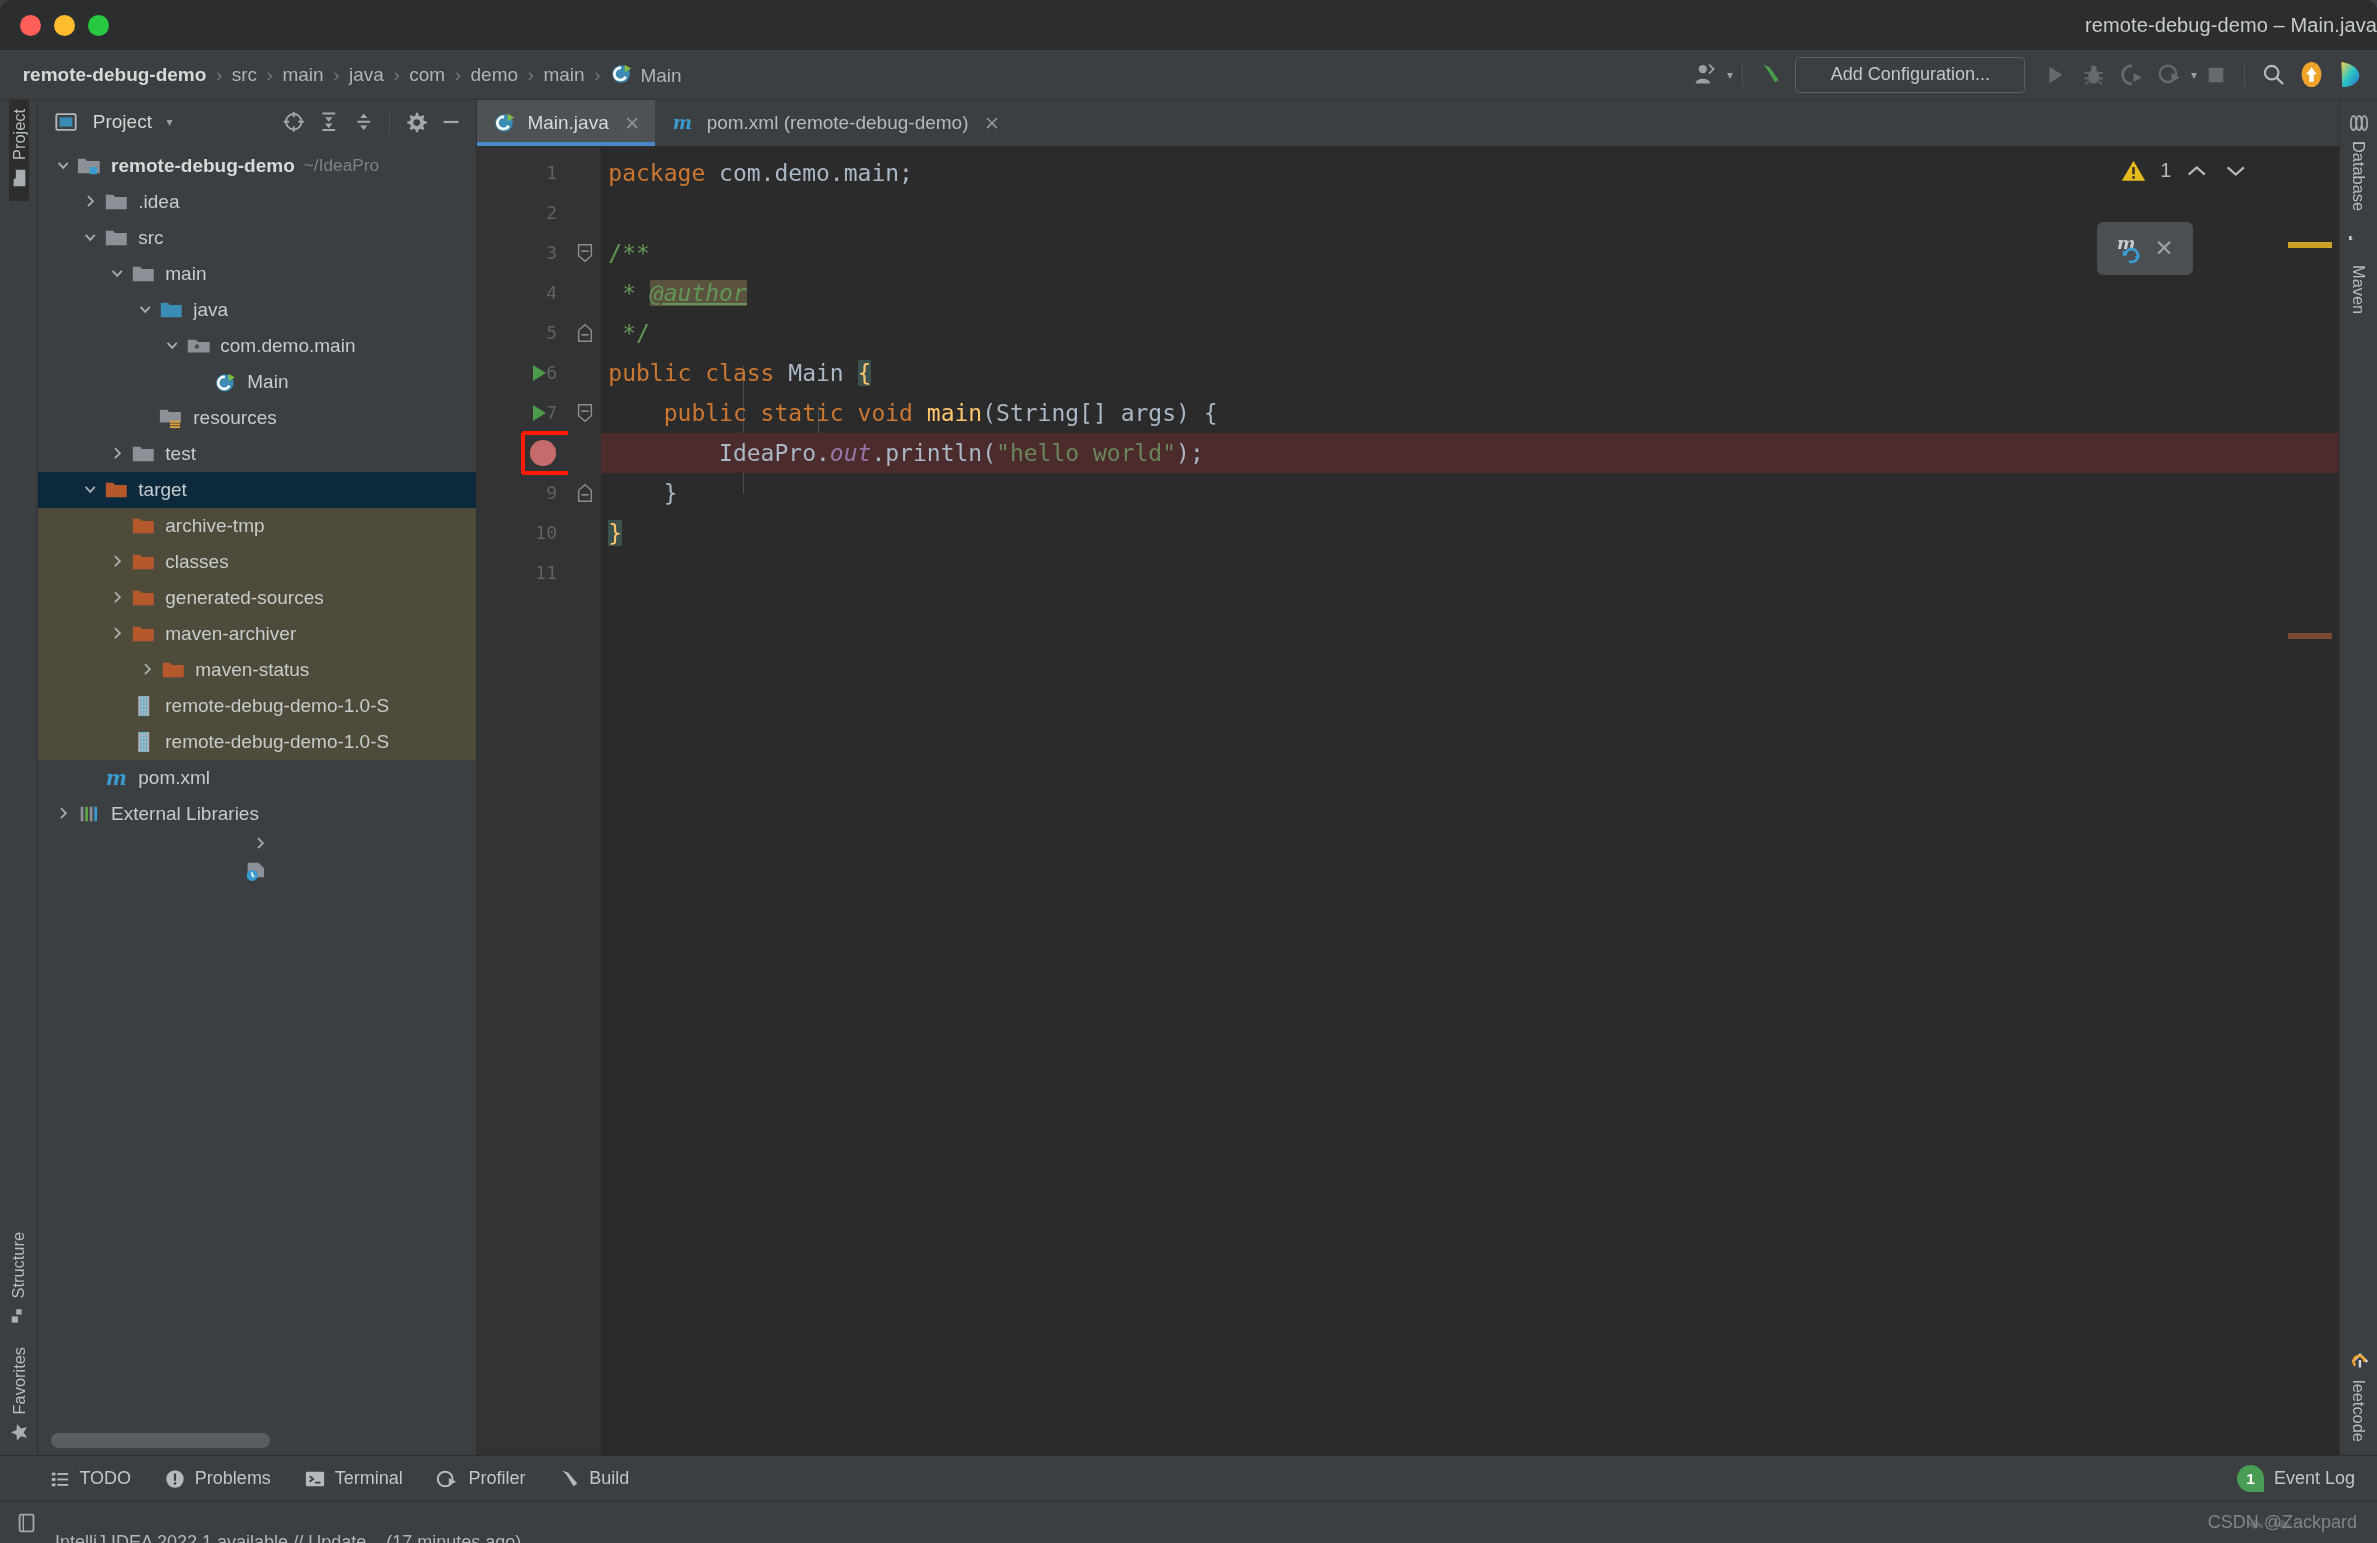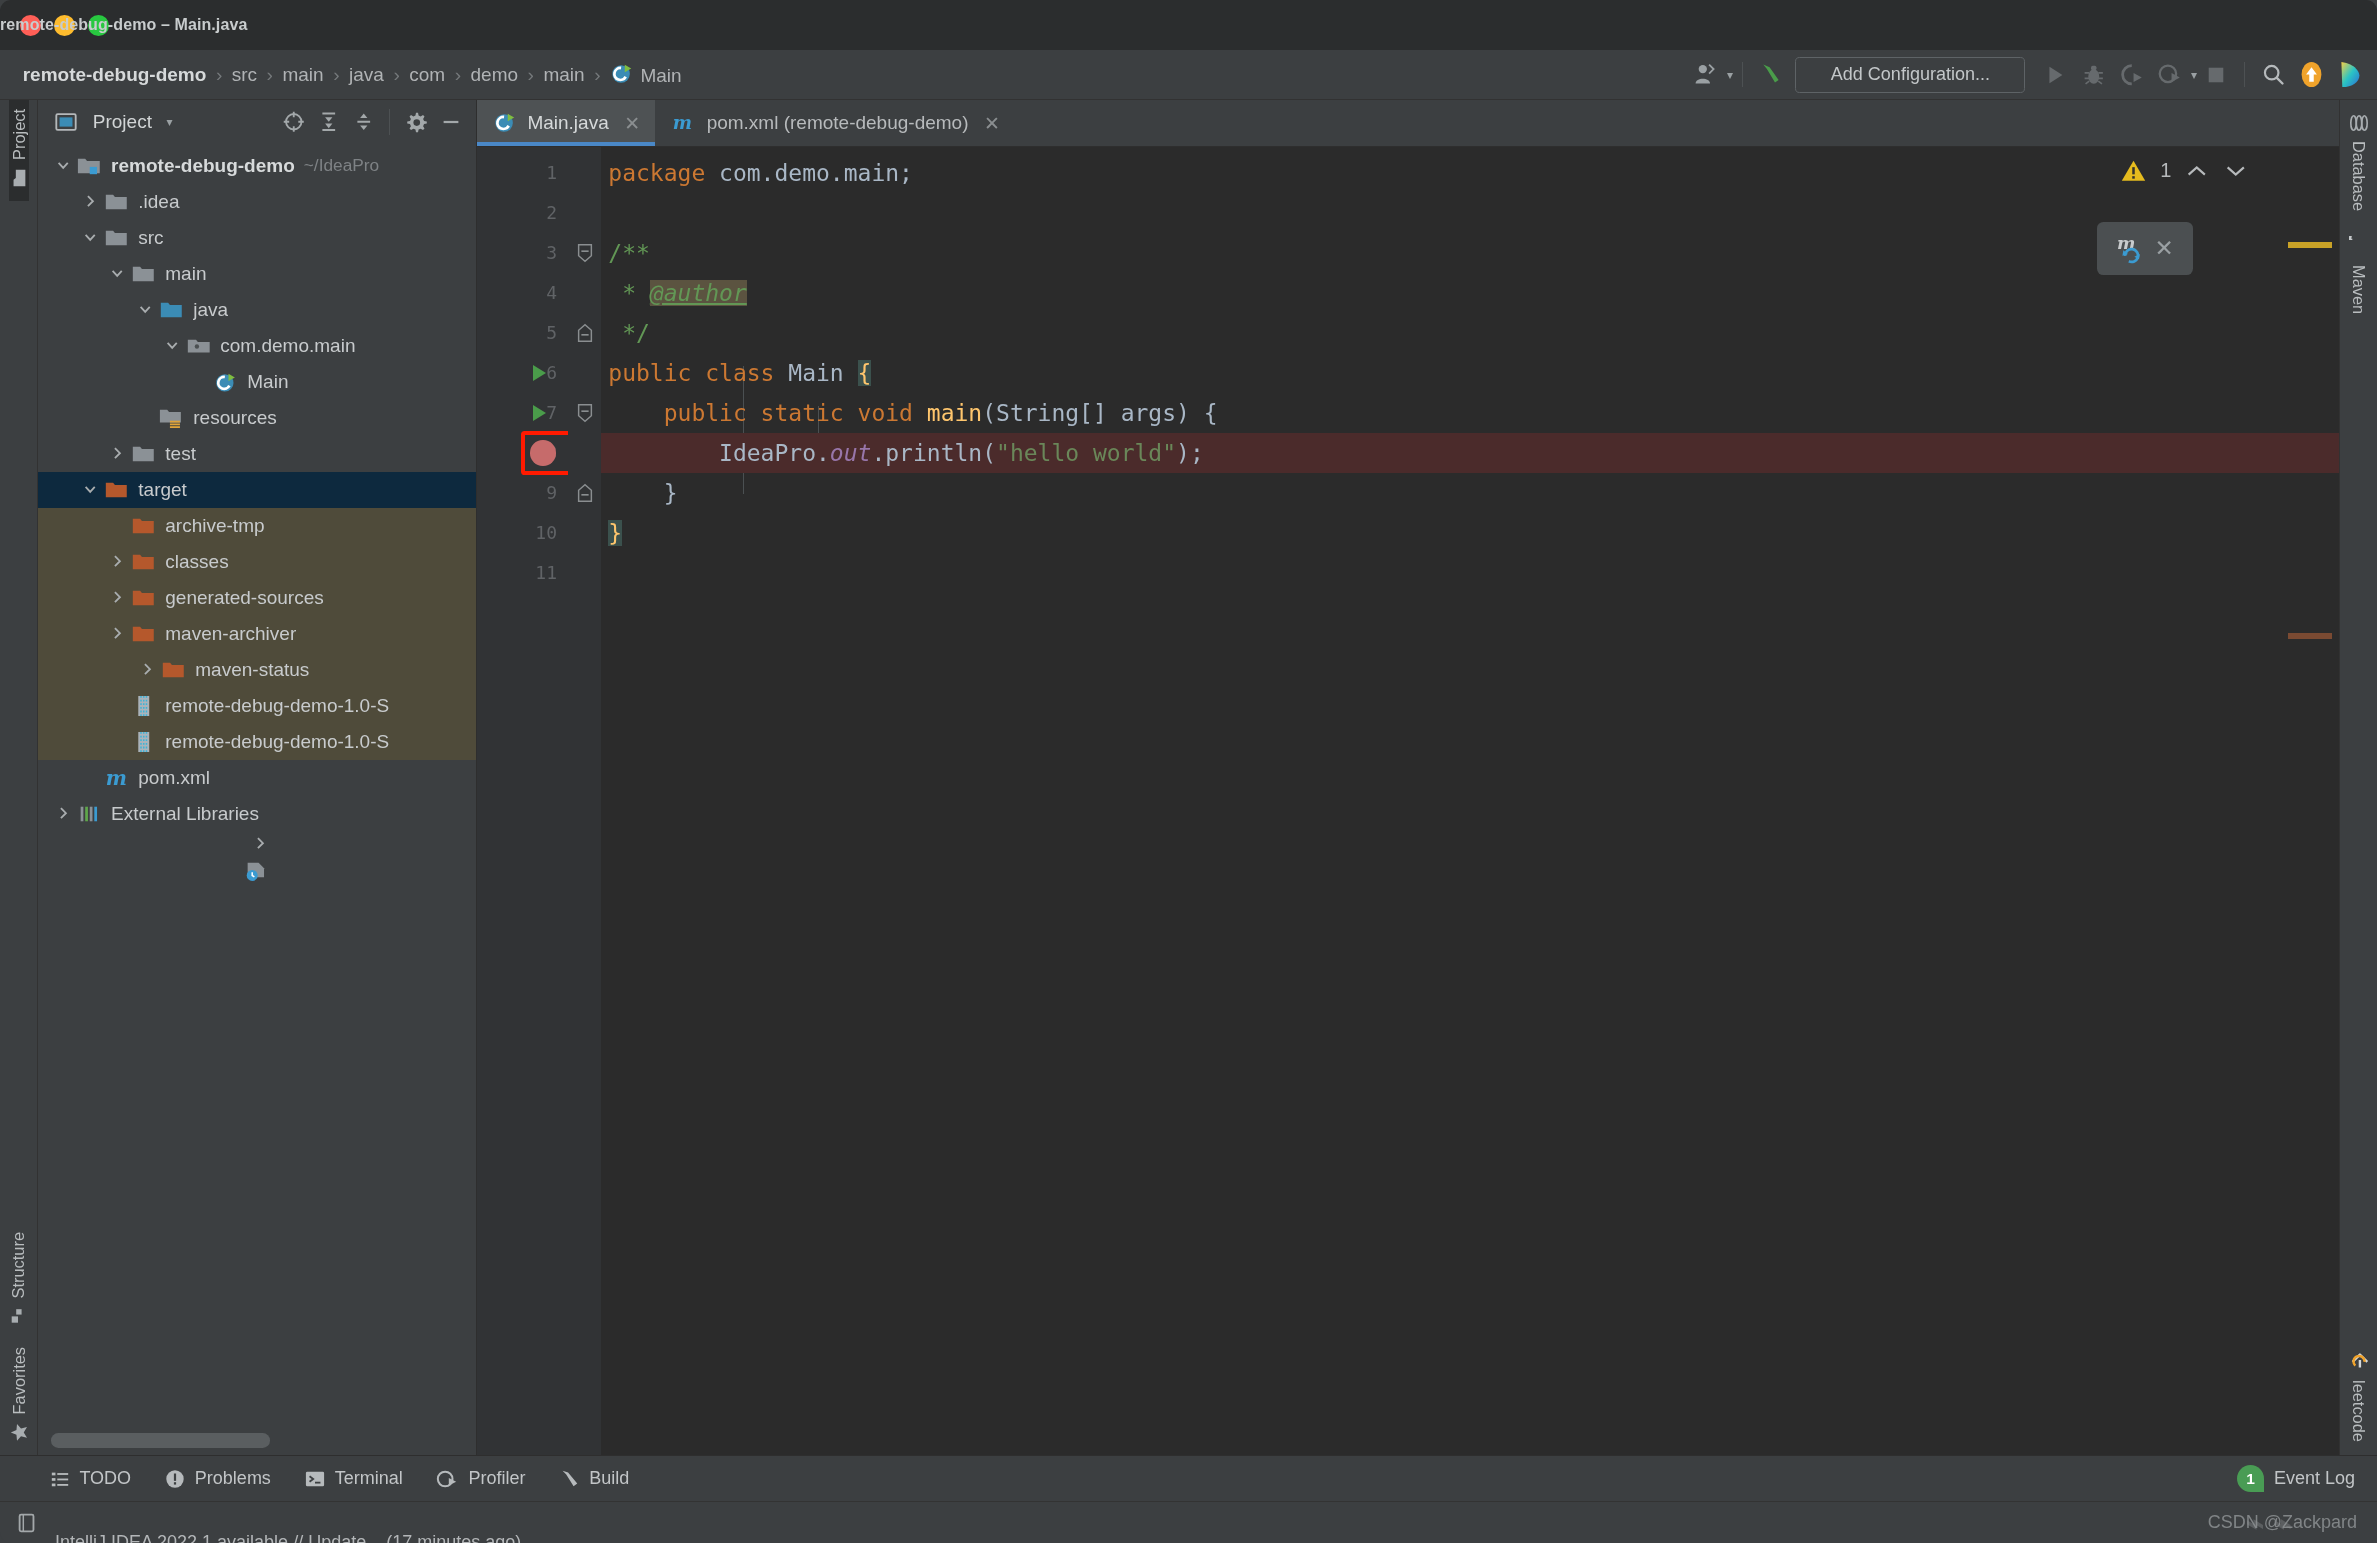--- a/index.html
+++ b/index.html
@@ -22,22 +22,22 @@
     display: flex; align-items: center;
     position: relative; flex: 0 0 50px;
     border-top-left-radius: 11px; border-top-right-radius: 11px;
   }
   .traffic { display: flex; gap: 12.8px; padding-left: 20px; align-items: center; }
   .tl { width: 21px; height: 21px; border-radius: 50%; }
   .tl.red { background: #ff5f57; }
   .tl.yellow { background: #febc2e; }
   .tl.green { background: #28c840; }
   .window-title {
-    position: absolute; left: 0; right: 0; text-align: left;
-    font-size: 16px; color: #c8cccd; font-weight: 700;
+    position: absolute; left: 0; right: 0; text-align: right;
+    font-size: 20px; color: #c8cccd; font-weight: 400;
     letter-spacing: 0.1px; pointer-events: none;
   }
 
   
   .navbar {
     height: 50px; flex: 0 0 50px; background: #3c3f41;
     display: flex; align-items: center; padding: 0 9px 0 20px;
     border-bottom: 0.9px solid #323232;
   }
   .breadcrumb { display: flex; align-items: center; font-size: 19px; color: #b0b3b5; }

